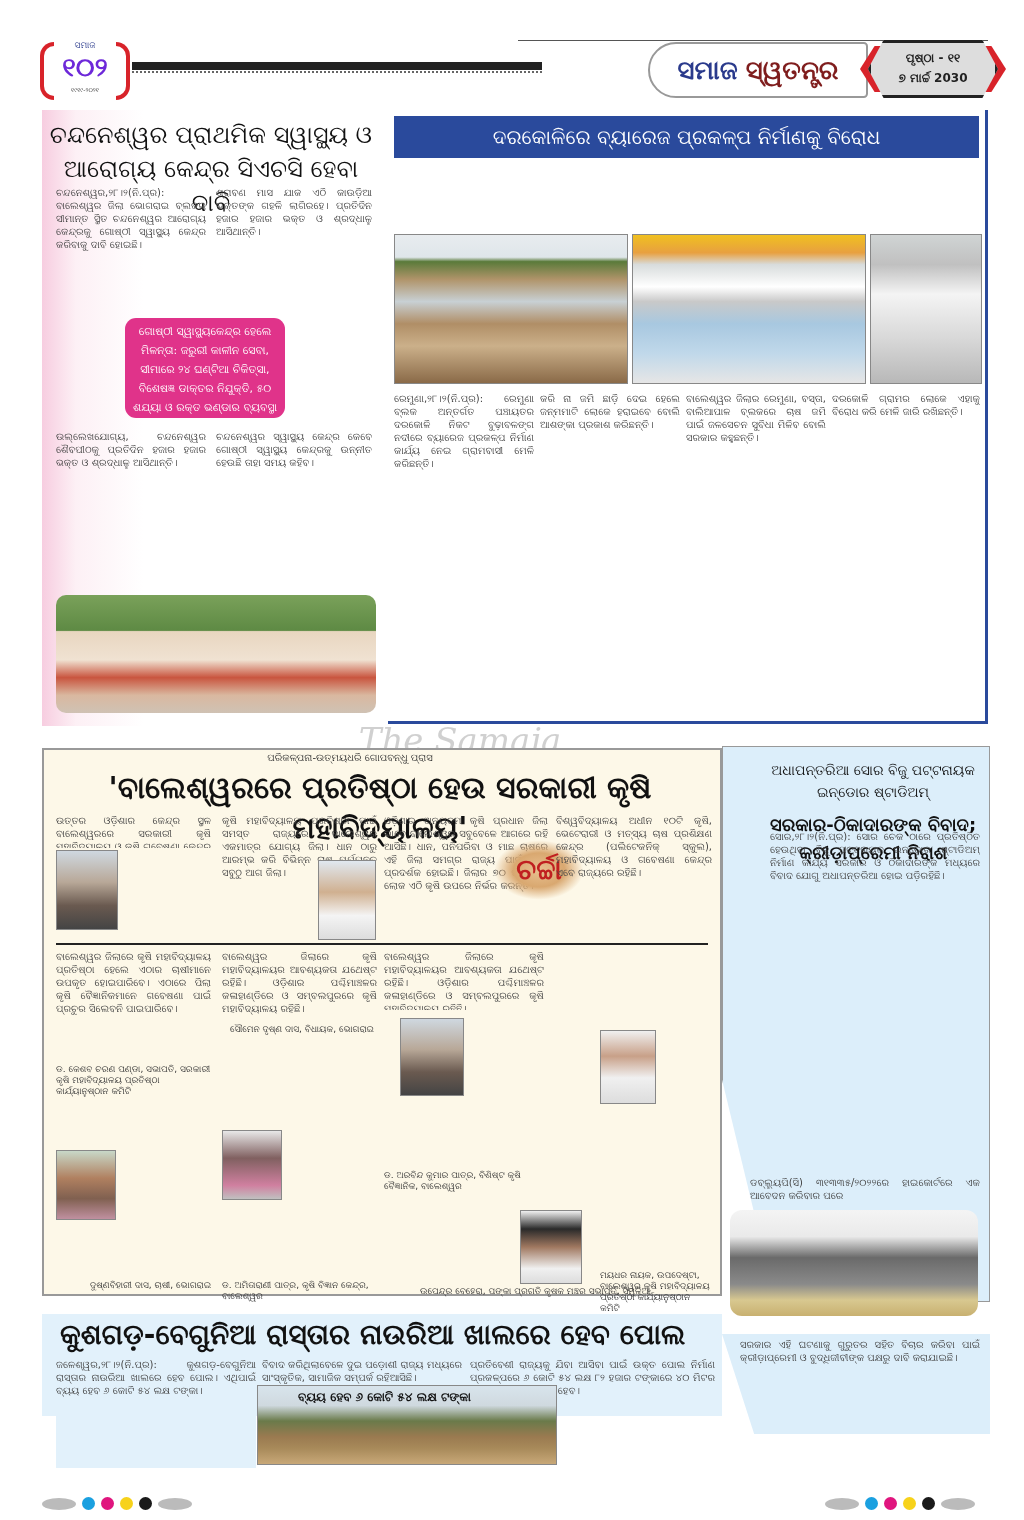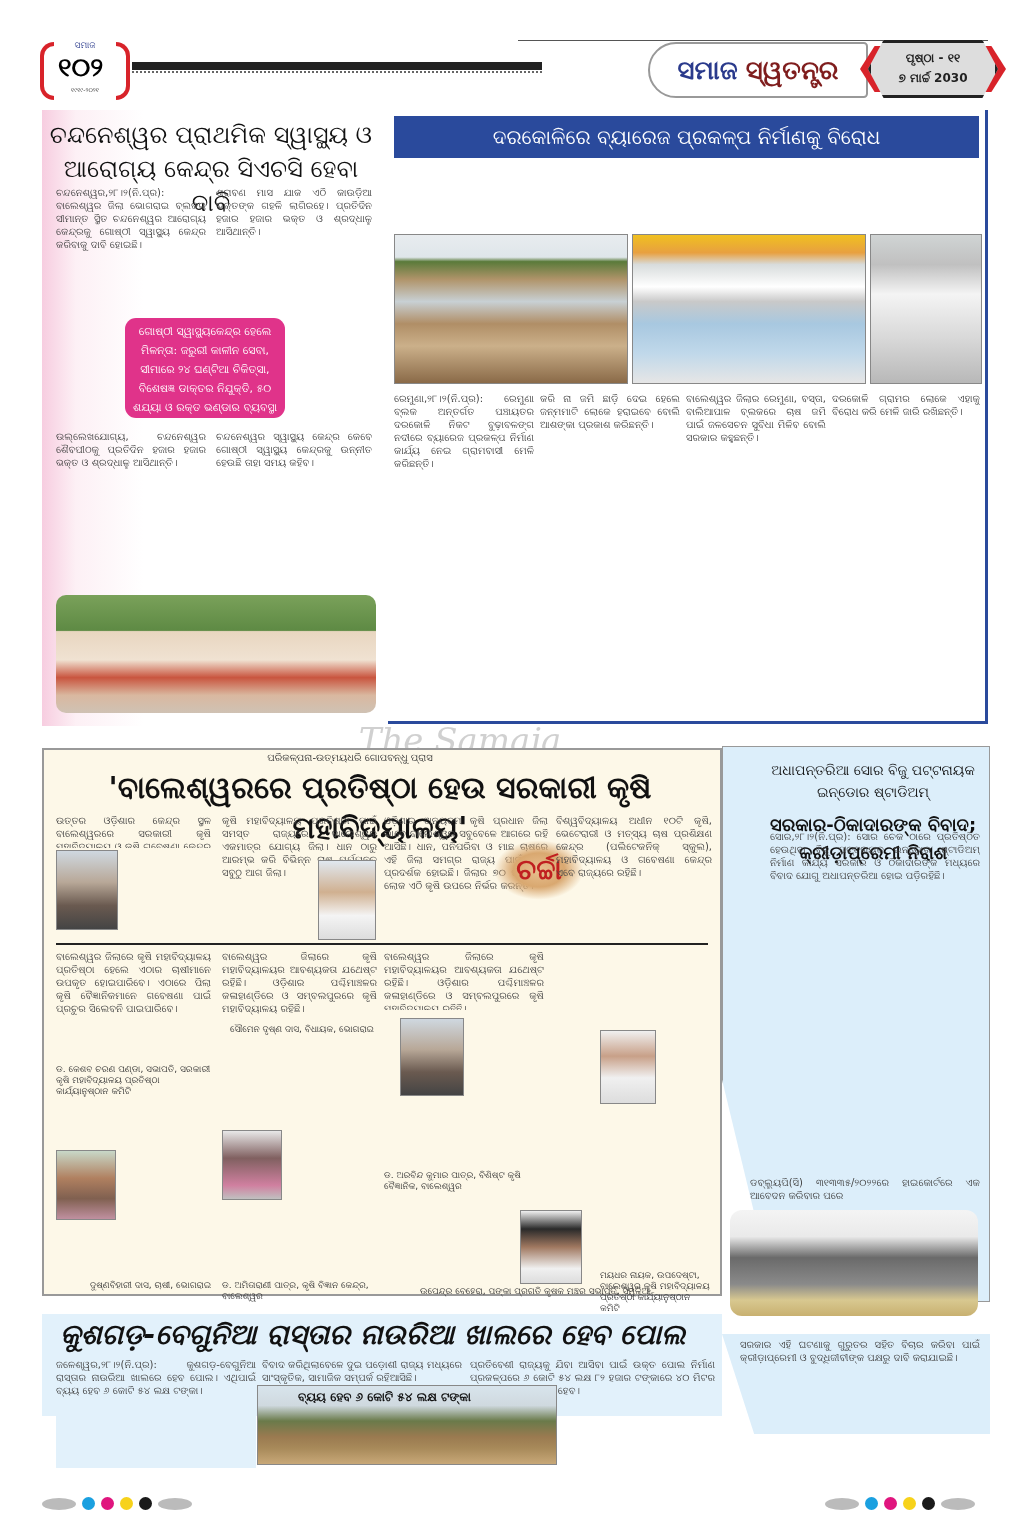--- a/index.html
+++ b/index.html
@@ -4,21 +4,21 @@
 <style>
   * { box-sizing: border-box; margin: 0; padding: 0; }
   body { width: 1024px; height: 1520px; background: #fff; font-family: "DejaVu Sans", sans-serif; position: relative; overflow: hidden; color: #222; }
   .abs { position: absolute; }
   
   .logo-badge { left: 40px; top: 32px; width: 90px; height: 70px; }
   .logo-badge .br { position:absolute; top:10px; width:14px; height:58px; border:4px solid #d8232a; }
   .logo-badge .br.l { left:0; border-right:none; border-radius:14px 0 0 14px; }
   .logo-badge .br.r { right:0; border-left:none; border-radius:0 14px 14px 0; }
   .logo-badge .name { position:absolute; left:18px; top:8px; width:54px; text-align:center; font-size:9px; color:#2a3a8c; }
-  .logo-badge .num { position:absolute; left:18px; top:22px; width:54px; text-align:left; font-size:26px; font-weight:bold; color:#000000; line-height:26px; }
+  .logo-badge .num { position:absolute; left:18px; top:22px; width:54px; text-align:center; font-size:26px; font-weight:bold; color:#6d28d9; line-height:26px; }
   .logo-badge .years { position:absolute; left:18px; top:54px; width:54px; text-align:center; font-size:6px; color:#333; }
   .rule-black { left: 132px; top: 62px; width: 410px; height: 8px; background: #222; }
   .rule-dots { left: 132px; top: 71px; width: 410px; height: 4px; border-top: 2px dotted #666; }
   .rule-thin { left: 518px; top: 40px; width: 470px; height: 1px; background: #555; }
   .paper-title { left: 648px; top: 42px; width: 220px; height: 56px; border:2px solid #999; border-radius: 40px 6px 6px 40px; background:#fff; display:flex; align-items:center; justify-content:center; gap:8px; }
   .paper-title .p1 { font-size: 26px; font-weight: bold; color: #2a3a8c; }
   .paper-title .p2 { font-size: 26px; font-weight: bold; color: #7f1d1d; }
   .date-badge { left: 868px; top: 40px; width: 130px; height: 58px; background:#ddd; border: 3px solid #222; clip-path: polygon(12% 0,88% 0,100% 50%,88% 100%,12% 100%,0 50%); text-align:center; }
   .date-badge .pg { font-size: 12px; margin-top: 8px; font-weight:bold; }
   .date-badge .dt { font-size: 12px; margin-top: 6px; font-weight:bold; }
@@ -51,21 +51,21 @@
   .byline { font-size: 9px; color:#333; }
   .stylized-logo { left: 494px; top: 840px; width: 90px; height: 60px; font-size: 28px; color:#c02020; font-weight:bold; display:flex; align-items:center; justify-content:center; background: radial-gradient(ellipse at center,#e8c090 0,#d9a870 40%,transparent 70%); }
 
   
   .story-right { left: 722px; top: 746px; width: 268px; height: 556px; background: #dceefa; border: 1px solid #999; clip-path: polygon(0 0,100% 0,100% 100%,20% 100%,0 60%); }
   .story-right .sub { position:absolute; left: 40px; top: 12px; width: 220px; font-size: 14px; line-height: 22px; text-align:center; color:#111; }
   .story-right .head { position:absolute; left: 40px; top: 64px; width: 220px; font-size: 18px; line-height: 28px; text-align:center; font-weight:bold; color:#111; }
   .img-stadium { left: 730px; top: 1210px; width: 248px; height: 106px; border-radius: 12px; background: linear-gradient(180deg,#f4f4f4 0,#eaeaea 25%,#6a6a6a 45%,#8a8a8a 70%,#d8c890 85%,#c8b070 100%); }
 
   
-  .story-bottom { left: 42px; top: 1314px; width: 680px; height: 102px; background: #e2f1fb; font-style: italic; }
+  .story-bottom { left: 42px; top: 1314px; width: 680px; height: 102px; background: #e2f1fb; }
   .story-bottom h1 { position:absolute; left:18px; top: 4px; font-size: 28px; font-weight: bold; color:#111; }
   .img-road { left: 257px; top: 1385px; width: 300px; height: 80px; background: linear-gradient(180deg,#d8e4ec 0,#cfd9df 25%,#6a7a4a 45%,#9a7a50 65%,#a88a5a 80%,#c8a878 100%); border: 1px solid #888; }
   .img-road .cap { position:absolute; left:40px; top:4px; font-size: 12px; color:#111; font-weight:bold; }
   .bottom-right-text { left: 722px; top: 1334px; width: 268px; height: 100px; background: #dceefa; clip-path: polygon(0 0,100% 0,100% 100%,12% 100%); }
 
   
   .reg { display:flex; align-items:center; gap:6px; }
   .reg .oval { width: 34px; height: 12px; background:#bbb; border-radius: 50%; }
   .reg .dot { width: 13px; height: 13px; border-radius: 50%; }
 </style>

